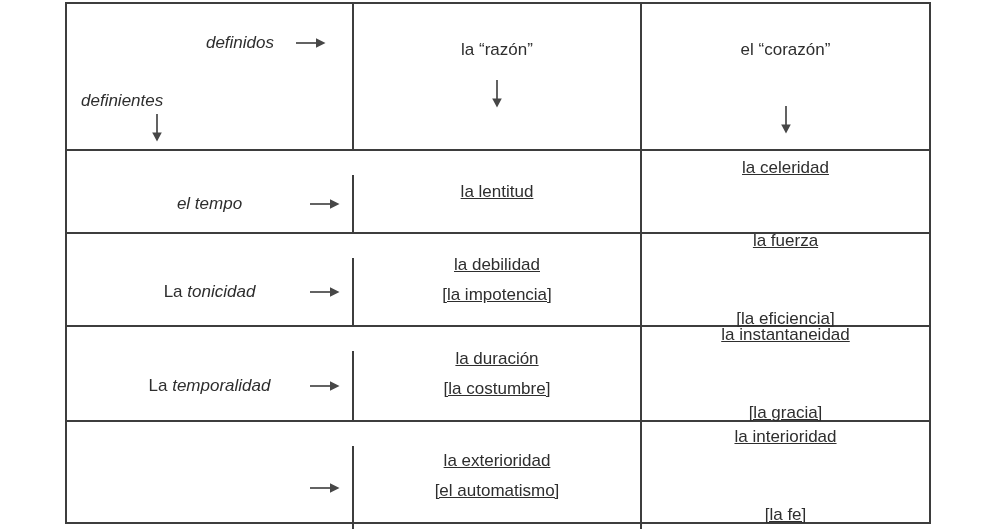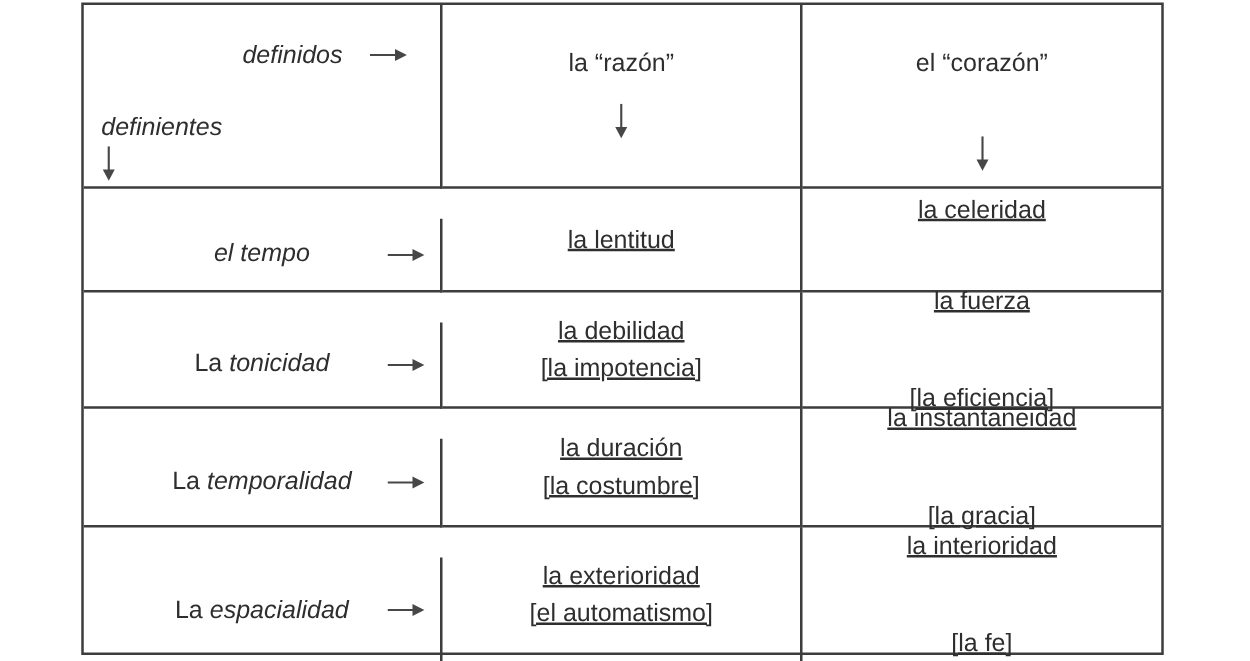--- a/index.html
+++ b/index.html
@@ -26,21 +26,21 @@
     border: 2px solid #3d3d3d;
     display: grid;
     grid-template-columns: 287px 288px 1fr;
     grid-template-rows: 147px 83px 93px 95px 1fr;
     background: #ffffff;
   }
   .cell {
     box-sizing: border-box;
     border-right: 2px solid #3d3d3d;
     border-bottom: 2px solid #3d3d3d;
-    font-size: 20px;
+    font-size: 17px;
     position: relative;
   }
   .cell.last-col { border-right: none; gap: 48px; }
   .cell.last-row { border-bottom: none; }
 
   .italic { font-style: italic; }
 
   
   .corner .definidos-line {
     position: absolute;
@@ -50,21 +50,21 @@
     align-items: center;
     gap: 22px;
     line-height: 1;
   }
   .corner .definientes-block {
     position: absolute;
     top: 88px;
     left: 14px;
     display: flex;
     flex-direction: column;
-    align-items: flex-start;
+    align-items: flex-end;
     gap: 5px;
     line-height: 1;
   }
 
   
   .head {
     display: flex;
     flex-direction: column;
     align-items: center;
     padding-top: 37px;
@@ -192,21 +192,20 @@
     <div class="cell val">
       <span>la duración</span>
       <span>[la costumbre]</span>
     </div>
     <div class="cell val last-col">
       <span>la instantaneidad</span>
       <span>[la gracia]</span>
     </div>
 
     <div class="cell rowlabel last-row">
-      <span class="label-text"><span class="prefix">La</span><span class="italic">espacialidad</span></span>
       <span class="arrow-slot">
         <svg width="30" height="12" viewBox="0 0 30 12">
           <line x1="0" y1="6" x2="21" y2="6" stroke="#474747" stroke-width="1.7"></line>
           <polygon points="20,1.2 29.5,6 20,10.8" fill="#474747"></polygon>
         </svg>
       </span>
     </div>
     <div class="cell val last-row">
       <span>la exterioridad</span>
       <span>[el automatismo]</span>

